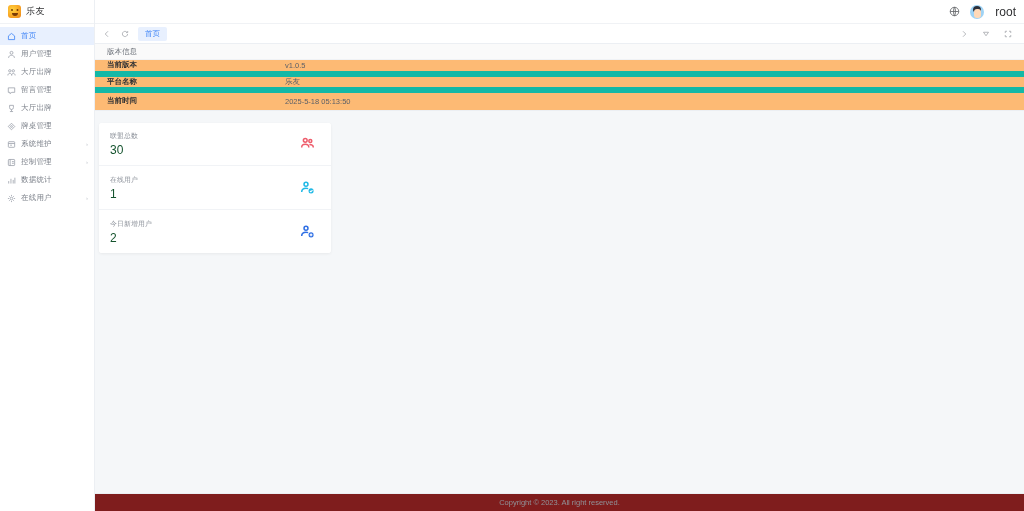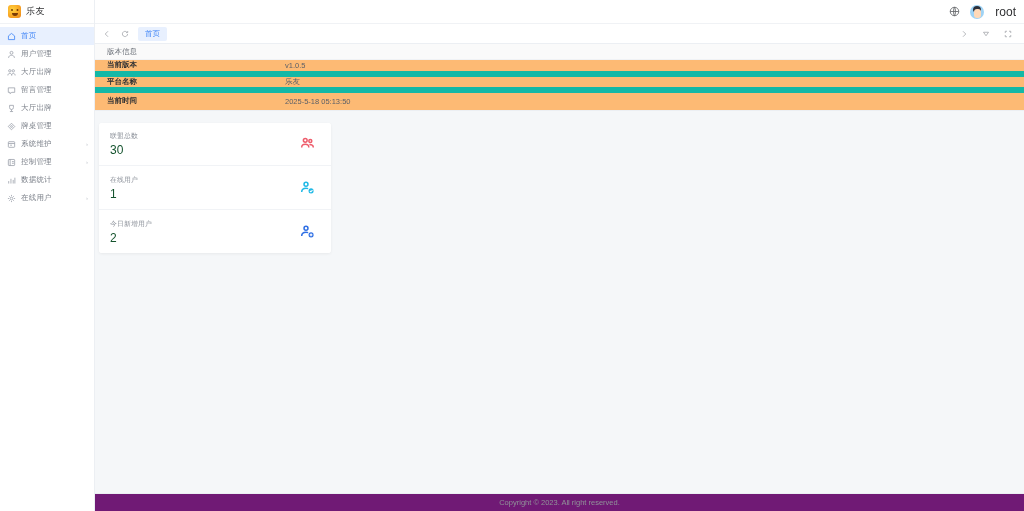--- a/index.html
+++ b/index.html
@@ -124,21 +124,21 @@
     padding: 0 16px 0 11px; border-bottom: 1px solid #f1f3f6;
     background: #fff;
   }
   .stat-card:last-child { border-bottom: none; }
   .stat-title { font-size: 6.8px; color: #8a8f98; margin-bottom: 3px; letter-spacing: .2px; }
   .stat-value { font-size: 12px; color: #14532d; line-height: 1; }
   .stat-icon svg { width: 15px; height: 15px; fill: none; stroke-width: 1.6; display: block; }
 
   .footer {
     height: 18px; display: flex; align-items: center; justify-content: center;
-    font-size: 7.5px; color: #909399; background: #701a75;
+    font-size: 7.5px; color: #909399; background: #7f1d1d;
     border-top: 1px solid #eceff3;
   }
 </style>
 </head>
 <body>
 
 <div class="app">
 
   <aside class="sidebar">
     <div class="logo-row">

